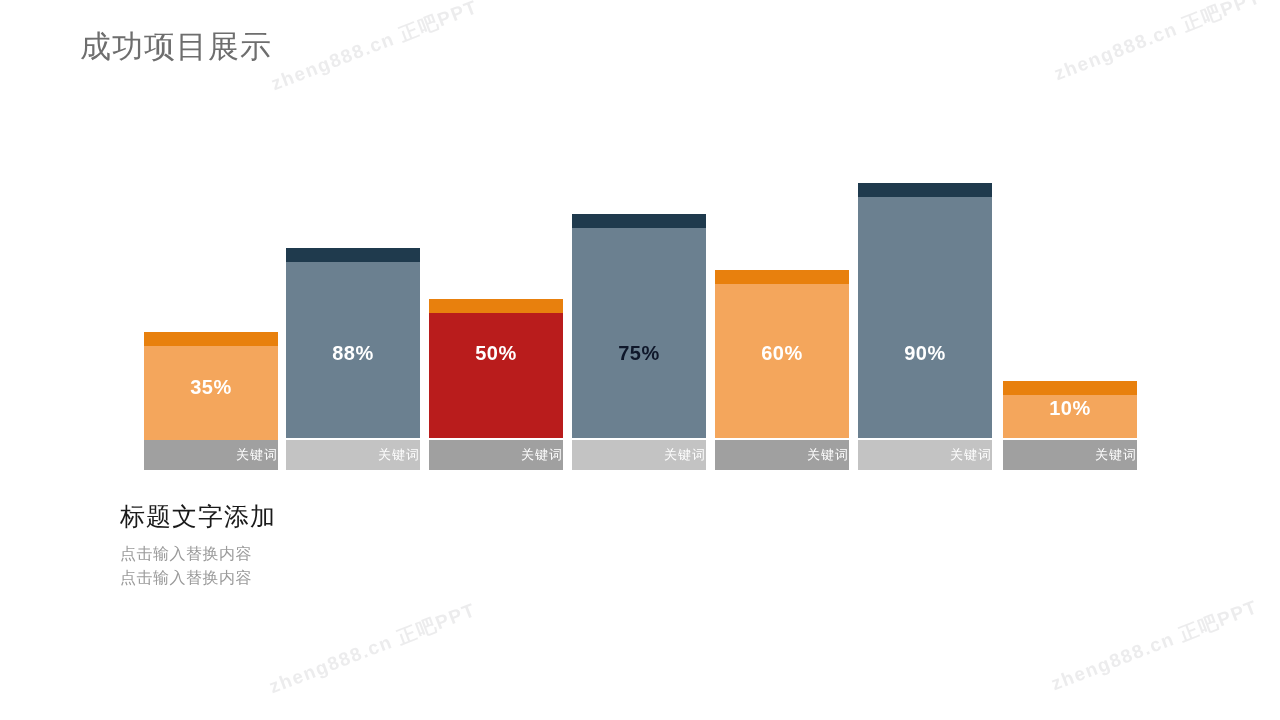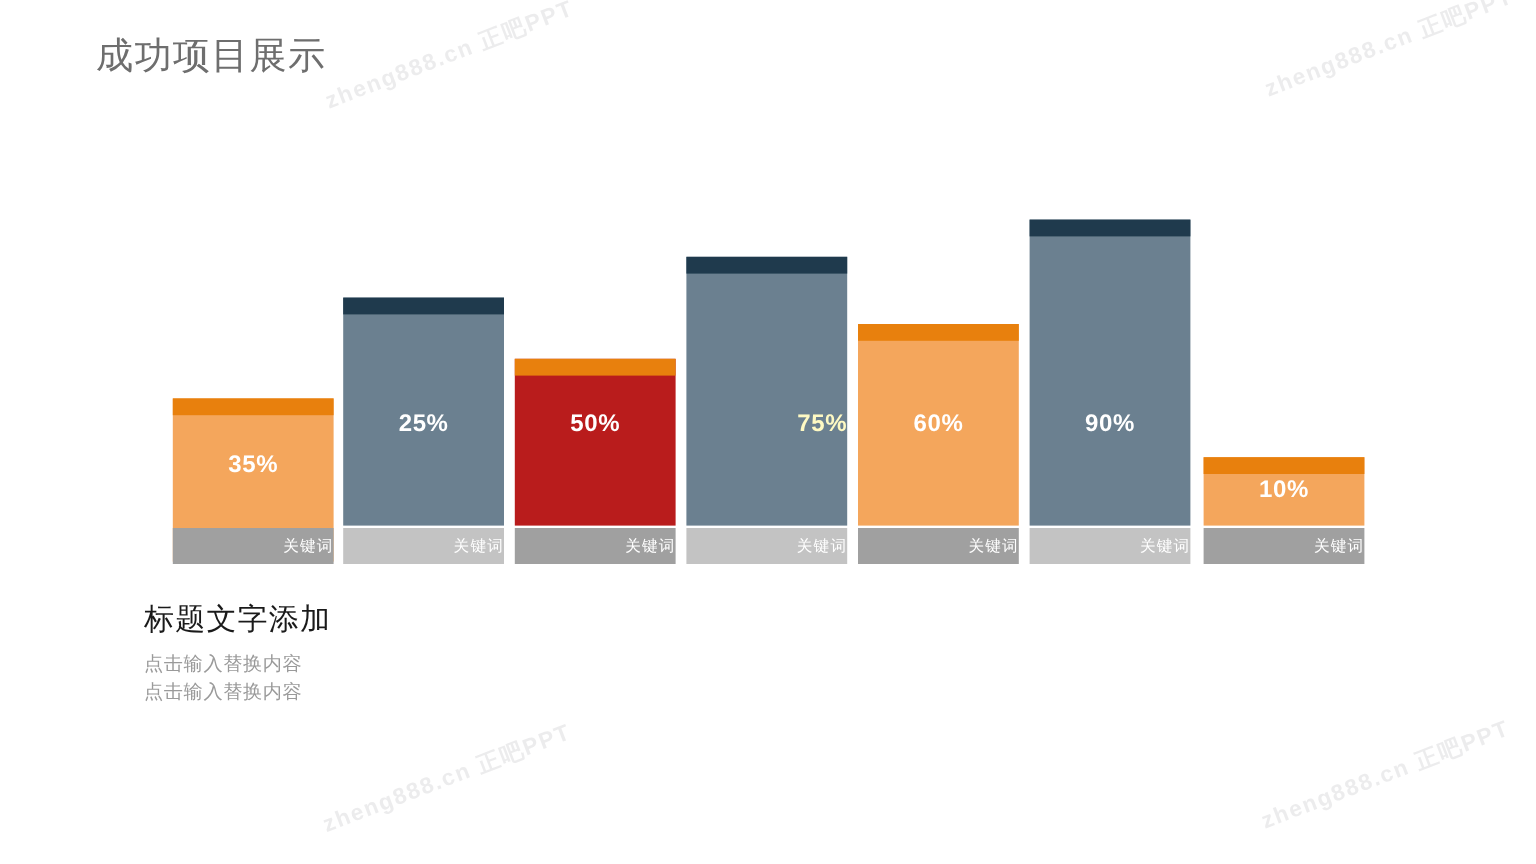--- a/index.html
+++ b/index.html
@@ -128,35 +128,35 @@
     <div class="bar-group" style="left: 144px; top: 332px; width: 134px; height: 138px;">
       <div class="bar-body" style="top: 0px; height: 136px; background: rgb(244, 166, 92);">
         <div class="bar-cap" style="background: rgb(232, 128, 13);"></div>
         <div class="bar-value" style="color: rgb(255, 255, 255); top: 44px;">35%</div>
       </div>
       <div class="bar-label" style="background: rgb(160, 160, 160); top: 108px; height: 30px; line-height: 30px;">关键词</div>
     </div>
     <div class="bar-group" style="left: 286px; top: 248px; width: 134px; height: 222px;">
       <div class="bar-body" style="top: 0px; height: 190px; background: rgb(107, 128, 144);">
         <div class="bar-cap" style="background: rgb(31, 58, 77);"></div>
-        <div class="bar-value" style="color: rgb(255, 255, 255); top: 94px;">25%</div>
+        <div class="bar-value" style="color: rgb(255, 255, 255); top: 94px;">88%</div>
       </div>
       <div class="bar-label" style="background: rgb(195, 195, 195); top: 192px; height: 30px; line-height: 30px;">关键词</div>
     </div>
     <div class="bar-group" style="left: 429px; top: 299px; width: 134px; height: 171px;">
       <div class="bar-body" style="top: 0px; height: 139px; background: #b91c1c;">
         <div class="bar-cap" style="background: rgb(232, 128, 13);"></div>
         <div class="bar-value" style="color: rgb(255, 255, 255); top: 43px;">50%</div>
       </div>
       <div class="bar-label" style="background: rgb(160, 160, 160); top: 141px; height: 30px; line-height: 30px;">关键词</div>
     </div>
     <div class="bar-group" style="left: 572px; top: 214px; width: 134px; height: 256px;">
       <div class="bar-body" style="top: 0px; height: 224px; background: rgb(107, 128, 144);">
         <div class="bar-cap" style="background: rgb(31, 58, 77);"></div>
-        <div class="bar-value" style="color: #fef9c3; top: 128px; text-align: right;">75%</div>
+        <div class="bar-value" style="color: #0f172a; top: 128px;">75%</div>
       </div>
       <div class="bar-label" style="background: rgb(195, 195, 195); top: 226px; height: 30px; line-height: 30px;">关键词</div>
     </div>
     <div class="bar-group" style="left: 715px; top: 270px; width: 134px; height: 200px;">
       <div class="bar-body" style="top: 0px; height: 168px; background: rgb(244, 166, 92);">
         <div class="bar-cap" style="background: rgb(232, 128, 13);"></div>
         <div class="bar-value" style="color: rgb(255, 255, 255); top: 72px;">60%</div>
       </div>
       <div class="bar-label" style="background: rgb(160, 160, 160); top: 170px; height: 30px; line-height: 30px;">关键词</div>
     </div>

